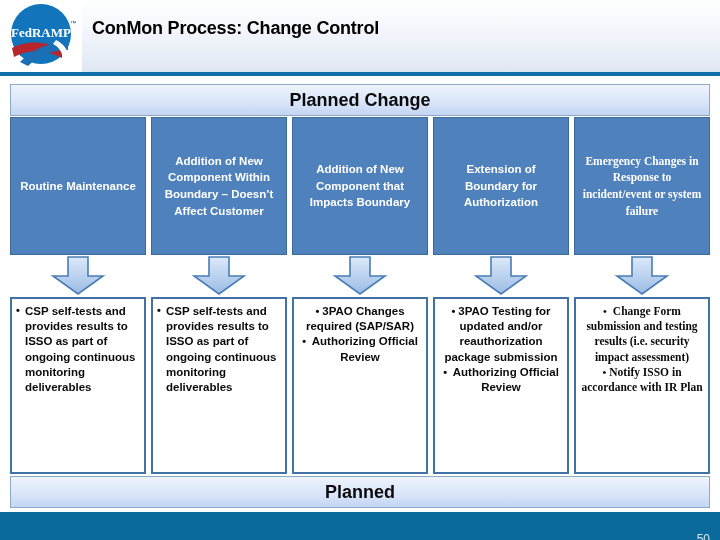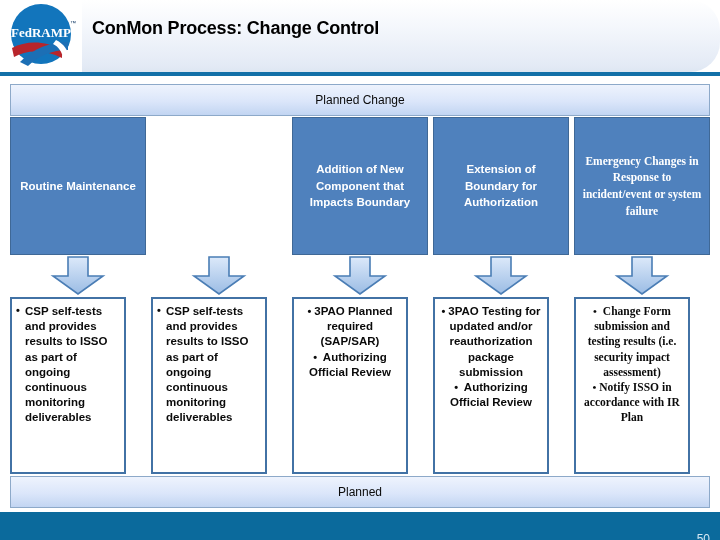--- a/index.html
+++ b/index.html
@@ -17,21 +17,20 @@
   }
 
   
   .slide-header {
     position: absolute;
     left: 0; top: 0;
     width: 720px;
     height: 72px;
     background: linear-gradient(to bottom, #ffffff 0%, #f4f7fc 38%, #e3eaf5 92%, #dde6f2 100%);
     box-sizing: border-box;
-    border-radius: 30px;
   }
   .header-rule {
     position: absolute;
     left: 0; top: 72px;
     width: 720px;
     height: 4px;
     background: #1270a8;
   }
   .logo-box {
     position: absolute;
@@ -67,22 +66,22 @@
     position: absolute;
     left: 0;
     width: 700px;
     height: 32px;
     box-sizing: border-box;
     border: 1px solid #8da9c9;
     background: linear-gradient(to bottom, #eef3fd 0%, #dbe6fa 55%, #c2d5f2 100%);
     display: flex;
     align-items: center;
     justify-content: center;
-    font-size: 12px;
-    font-weight: normal;
+    font-size: 18px;
+    font-weight: bold;
     color: #0b0b0b;
   }
   .band-planned { top: 0; }
   .band-action  { top: 392px; }
 
   
   .columns {
     position: absolute;
     left: 0;
     top: 33px;
@@ -129,21 +128,21 @@
     display: flex;
     align-items: center;
     justify-content: center;
   }
   .arrow-svg { display: block; }
 
   .action-box {
     position: absolute;
     left: 0;
     top: 180px;
-    width: 116px;
+    width: 136px;
     height: 177px;
     box-sizing: border-box;
     background: #ffffff;
     border: 2px solid #4272a5;
     padding: 5px 4px 4px 4px;
     color: #0a0a0a;
     font-size: 11.5px;
     font-weight: bold;
     line-height: 1.32;
   }
@@ -230,20 +229,23 @@
         </svg>
       </div>
       <div class="action-box align-left">
         <ul>
           <li>CSP self-tests and provides results to ISSO as part of ongoing continuous monitoring deliverables</li>
         </ul>
       </div>
     </div>
 
     <div class="col col-1">
+      <div class="cause-box">
+        <span>Addition of New Component Within Boundary – Doesn’t Affect Customer</span>
+      </div>
       <div class="arrow-wrap">
         <svg class="arrow-svg" width="60" height="40" viewBox="0 0 60 40">
           <defs>
             <linearGradient id="ag1" x1="0" y1="0" x2="0" y2="1">
               <stop offset="0%" stop-color="#DCE9FA"></stop>
               <stop offset="100%" stop-color="#9BBCE4"></stop>
             </linearGradient>
           </defs>
           <polygon points="20,1 40,1 40,20 55,20 30,38 5,20 20,20" fill="url(#ag1)" stroke="#4A7DB5" stroke-width="1.6"></polygon>
         </svg>
@@ -265,21 +267,21 @@
             <linearGradient id="ag2" x1="0" y1="0" x2="0" y2="1">
               <stop offset="0%" stop-color="#DCE9FA"></stop>
               <stop offset="100%" stop-color="#9BBCE4"></stop>
             </linearGradient>
           </defs>
           <polygon points="20,1 40,1 40,20 55,20 30,38 5,20 20,20" fill="url(#ag2)" stroke="#4A7DB5" stroke-width="1.6"></polygon>
         </svg>
       </div>
       <div class="action-box align-center">
         <ul>
-          <li>3PAO Planned required (SAP/SAR)</li>
+          <li>3PAO Changes required (SAP/SAR)</li>
           <li> Authorizing Official Review</li>
         </ul>
       </div>
     </div>
 
     <div class="col col-3">
       <div class="cause-box">
         <span>Extension of Boundary for Authorization</span>
       </div>
       <div class="arrow-wrap">

